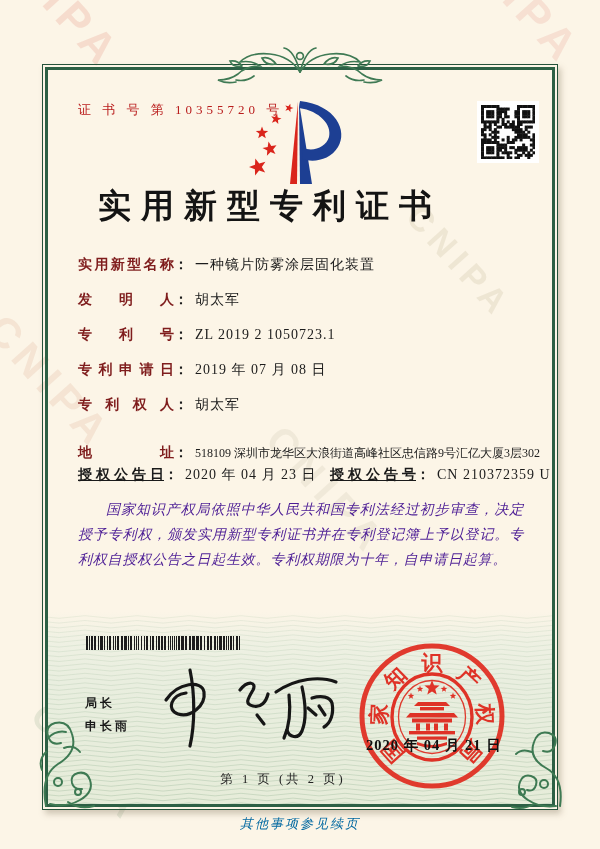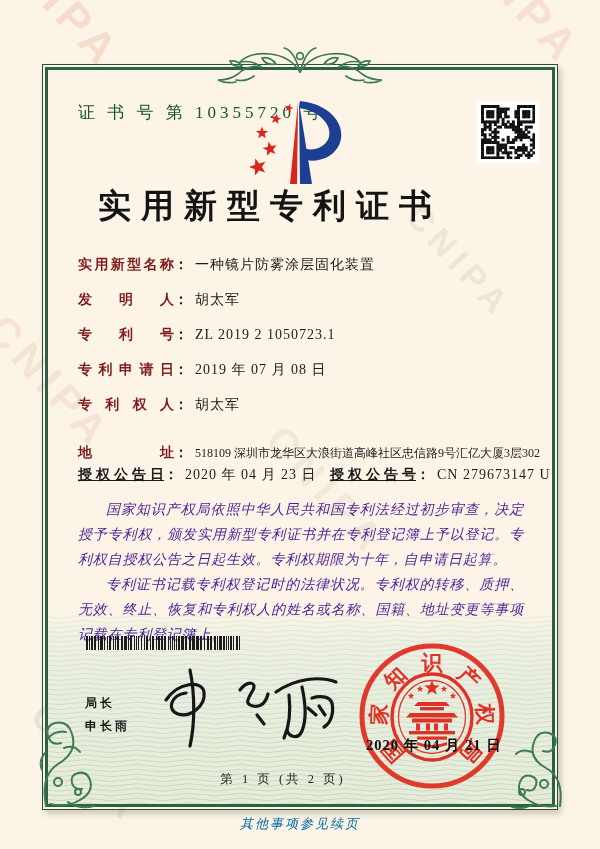--- a/index.html
+++ b/index.html
@@ -27,21 +27,21 @@
     border:1.5px solid #24523a;
     box-shadow:3px 4px 6px rgba(125,112,88,.35);
     pointer-events:none;
   }
   .frame-inner{
     position:absolute;left:2px;top:2px;right:2px;bottom:2px;
     border:3px solid #2d6045;
   }
   .cert-no{
     position:absolute;left:78px;top:101px;z-index:3;
-    font-size:17px;letter-spacing:4px;color:#14532d;
+    font-size:13px;letter-spacing:4px;color:#b91c1c;
   }
   .logo{position:absolute;left:236px;top:97px;z-index:3;}
   .qr{position:absolute;left:477px;top:101px;width:62px;height:62px;background:#fff;z-index:3;padding:4px;box-sizing:border-box;}
   .title{
     position:absolute;left:0;top:184px;width:540px;text-align:center;z-index:3;
     font-size:33px;font-weight:bold;letter-spacing:10px;color:#141414;
   }
   .frow{position:absolute;left:78px;z-index:3;font-size:14px;white-space:nowrap;}
   .flabel{
     display:inline-block;width:96px;font-weight:bold;
@@ -426,27 +426,26 @@
 </div>
 <div class="frow" style="top:396px;">
   <span class="flabel">专利权人</span><span class="fcolon">：</span><span class="fvalue">胡太军</span>
 </div>
 <div class="frow" style="top:431px;margin-top:13px;">
   <span class="flabel">地址</span><span class="fcolon">：</span><span class="fvalue addr">518109 深圳市龙华区大浪街道高峰社区忠信路9号汇亿大厦3层302</span>
 </div>
 <div class="frow" style="top:466px;">
   <span class="glabel">授权公告日</span><span class="fcolon">：</span><span class="fvalue">2020 年 04 月 23 日</span>
   <span class="grant2">
-    <span class="glabel">授权公告号</span><span class="fcolon">：</span><span class="fvalue">CN 279673147 U</span>
+    <span class="glabel">授权公告号</span><span class="fcolon">：</span><span class="fvalue">CN 210372359 U</span>
   </span>
 </div>
 
 <div class="paras">
   <p>国家知识产权局依照中华人民共和国专利法经过初步审查，决定授予专利权，颁发实用新型专利证书并在专利登记簿上予以登记。专利权自授权公告之日起生效。专利权期限为十年，自申请日起算。</p>
-  <p>专利证书记载专利权登记时的法律状况。专利权的转移、质押、无效、终止、恢复和专利权人的姓名或名称、国籍、地址变更等事项记载在专利登记簿上。</p>
 </div>
 
 <div class="barcode">
   <svg id="barcode-svg" width="156" height="14" xmlns="http://www.w3.org/2000/svg">
       <rect x="0" y="0" width="2" height="14" fill="#1c1c1c"></rect>
       <rect x="3" y="0" width="1" height="14" fill="#1c1c1c"></rect>
       <rect x="5" y="0" width="2" height="14" fill="#1c1c1c"></rect>
       <rect x="8" y="0" width="2" height="14" fill="#1c1c1c"></rect>
       <rect x="12" y="0" width="1" height="14" fill="#1c1c1c"></rect>
       <rect x="14" y="0" width="3" height="14" fill="#1c1c1c"></rect>

